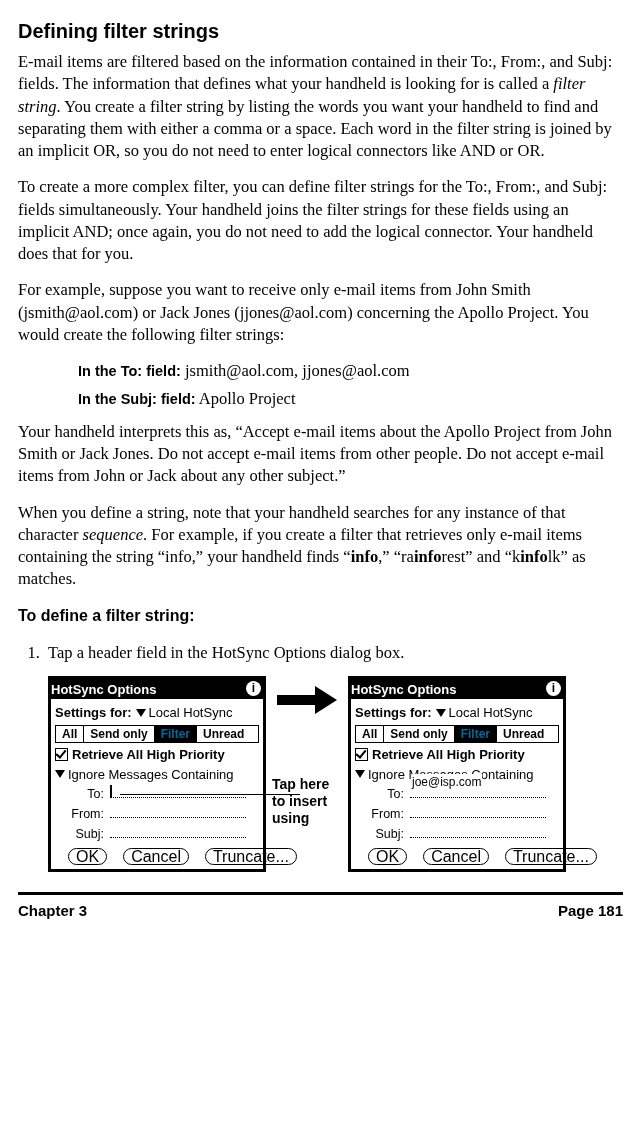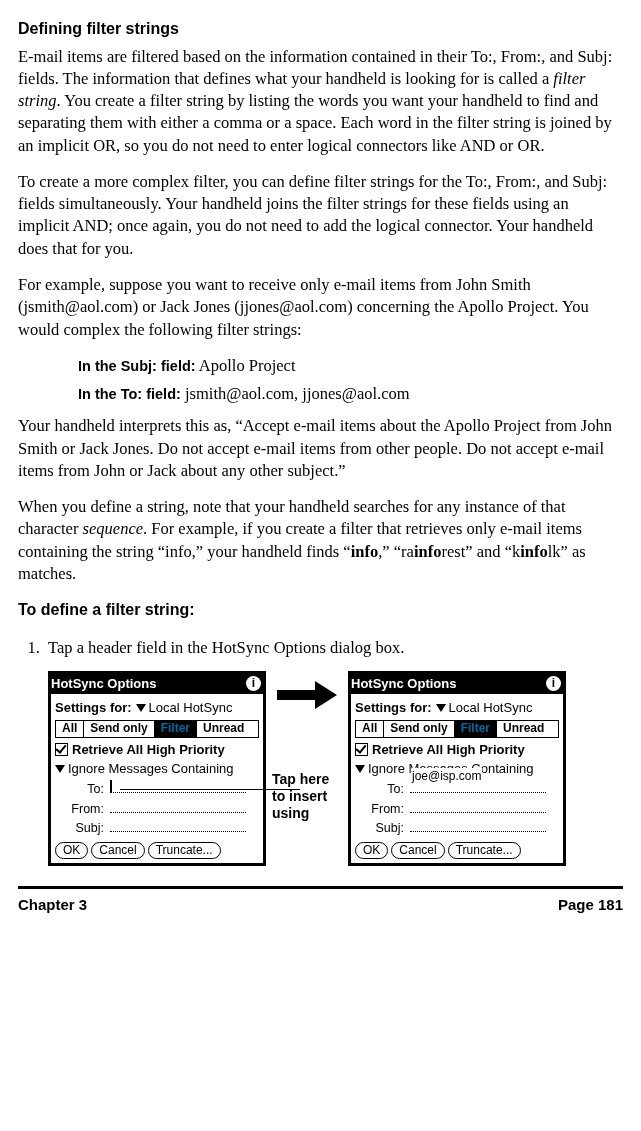--- a/index.html
+++ b/index.html
@@ -9,21 +9,21 @@
     width: 641px;
     font-family: Georgia, 'Times New Roman', serif;
     font-size: 16.5px;
     line-height: 1.35;
     color: #000;
     background: #fff;
   }
   .heading-1 {
     font-family: Tahoma, Arial, sans-serif;
     font-weight: bold;
-    font-size: 16px;
+    font-size: 20px;
     margin: 0 0 6px 0;
   }
   .subhead {
     font-family: Tahoma, Arial, sans-serif;
     font-weight: bold;
     font-size: 16px;
     margin: 8px 0 2px 0;
   }
   p { margin: 0 0 14px 0; }
   .indent-block { margin: 0 0 10px 60px; }
@@ -168,23 +168,24 @@
     left: 0; bottom: 0;
     width: 1.5px;
     height: 12px;
     background: #000;
   }
   .btn-row { display: flex; gap: 3px; margin-top: 5px; }
   .pill {
     border: 1.5px solid #000;
     border-radius: 9px;
     padding: 0 7px;
-    font-size: 12px;
+    font-size: 16px;
     height: 17px;
     line-height: 15px;
+    margin-left: 13px;
   }
 
   .line-connector {
     position: absolute;
     border-top: 1px solid #000;
     z-index: 5;
   }
 
   .footer {
     border-top: 3px solid #000;
@@ -201,28 +202,28 @@
 <body>
 
 <div class="heading-1">Defining filter strings</div>
 
 <p>
   <span>E-mail items are filtered based on the information contained in their To:, From:, and Subj: fields. The information that defines what your handheld is looking for is called a </span><em>filter string</em><span>. You create a filter string by listing the words you want your handheld to find and separating them with either a comma or a space. Each word in the filter string is joined by an implicit OR, so you do not need to enter logical connectors like AND or OR.</span>
 </p>
 
 <p>To create a more complex filter, you can define filter strings for the To:, From:, and Subj: fields simultaneously. Your handheld joins the filter strings for these fields using an implicit AND; once again, you do not need to add the logical connector. Your handheld does that for you.</p>
 
-<p>For example, suppose you want to receive only e-mail items from John Smith (jsmith@aol.com) or Jack Jones (jjones@aol.com) concerning the Apollo Project. You would complex the following filter strings:</p>
+<p>For example, suppose you want to receive only e-mail items from John Smith (jsmith@aol.com) or Jack Jones (jjones@aol.com) concerning the Apollo Project. You would create the following filter strings:</p>
 
 <div class="indent-block">
   <div class="row">
+    <span class="lbl">In the To: field:</span><span> jsmith@aol.com, jjones@aol.com</span>
+  </div>
+  <div class="row">
     <span class="lbl">In the Subj: field:</span><span> Apollo Project</span>
-  </div>
-  <div class="row">
-    <span class="lbl">In the To: field:</span><span> jsmith@aol.com, jjones@aol.com</span>
   </div>
 </div>
 
 <p>Your handheld interprets this as, “Accept e-mail items about the Apollo Project from John Smith or Jack Jones. Do not accept e-mail items from other people. Do not accept e-mail items from John or Jack about any other subject.”</p>
 
 <p>
   <span>When you define a string, note that your handheld searches for any instance of that character </span><em>sequence</em><span>. For example, if you create a filter that retrieves only e-mail items containing the string “info,” your handheld finds “</span><strong>info</strong><span>,” “ra</span><strong>info</strong><span>rest” and “k</span><strong>info</strong><span>lk” as matches.</span>
 </p>
 
 <div class="subhead">To define a filter string:</div>

